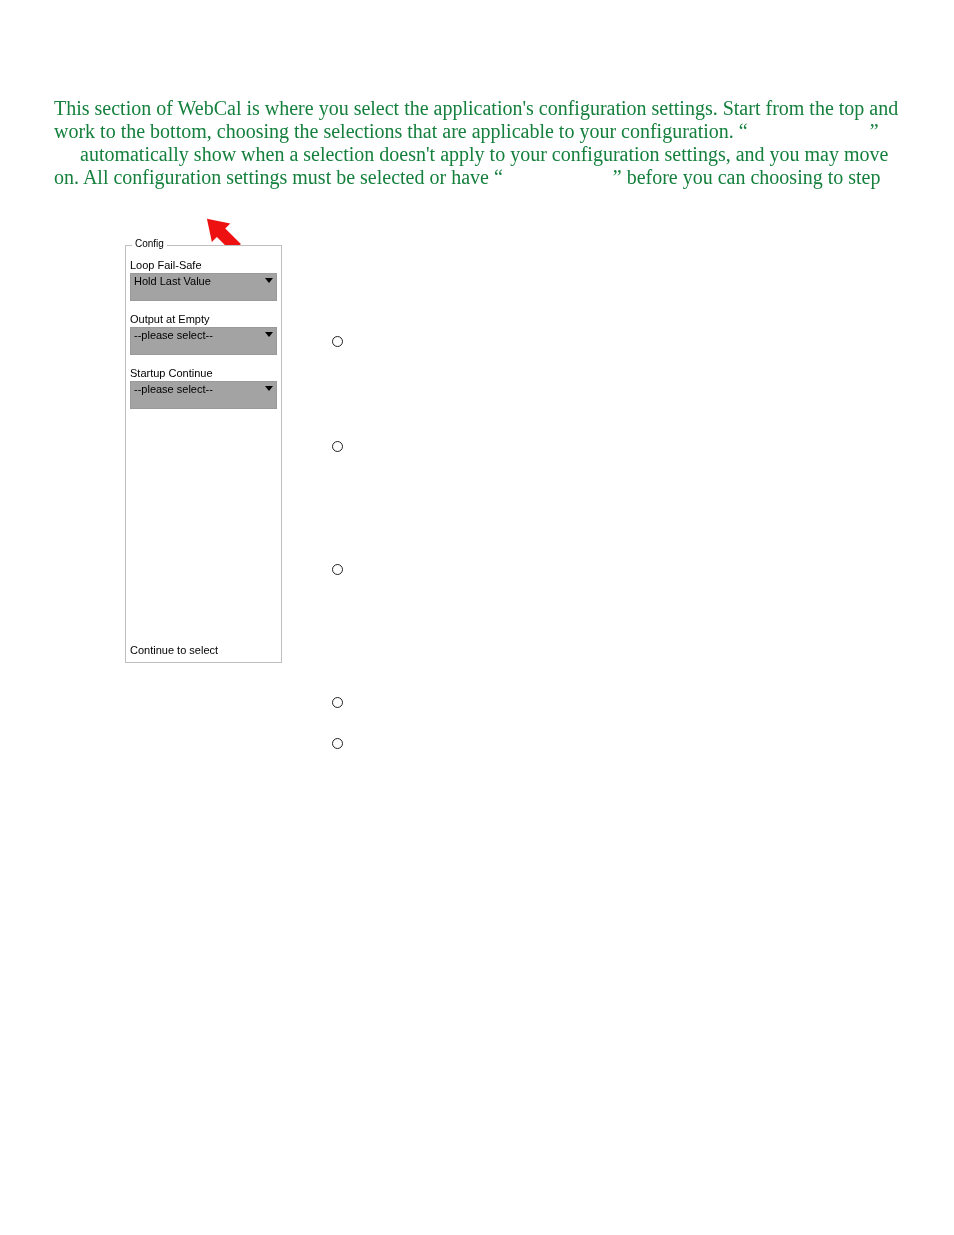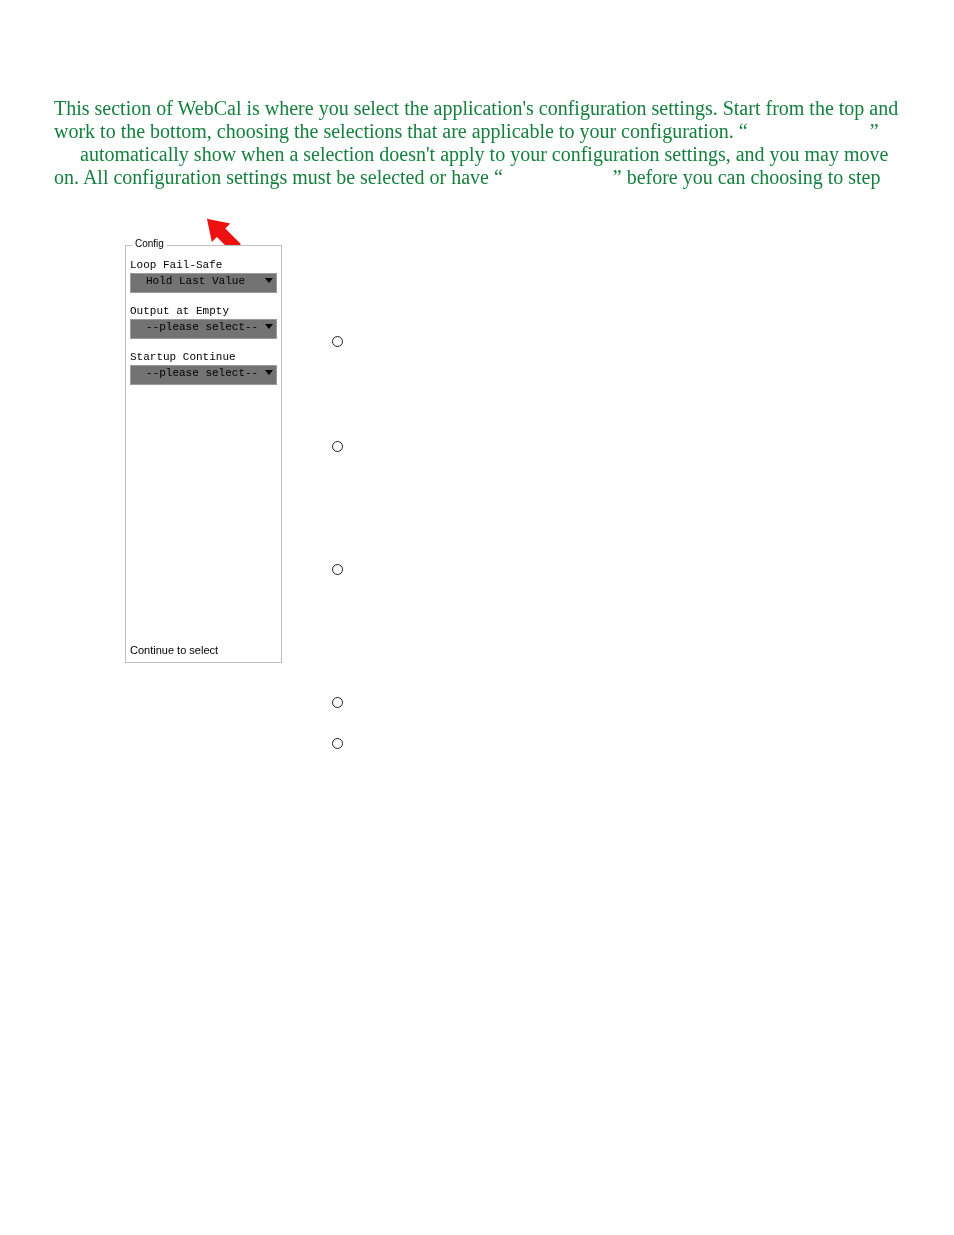--- a/index.html
+++ b/index.html
@@ -51,38 +51,37 @@
     padding: 0 3px;
     font-size: 10px;
     background: #fff;
     color: #000;
   }
   .cfg-content {
     position: absolute;
     top: 13px;
     left: 4px;
     right: 4px;
-    font-family: Liberation Mono, monospace;
   }
   .cfg-label {
     font-size: 11px;
     color: #000;
     margin-top: 12px;
     margin-bottom: 2px;
     white-space: nowrap;
   }
   .cfg-select {
-    height: 20px;
+    height: 28px;
     border: 1px solid #9a9a9a;
-    background: #737373;
+    background: #a3a3a3;
     position: relative;
     font-size: 11px;
     color: #000;
     line-height: 14px;
-    padding-left: 15px;
+    padding-left: 3px;
     box-sizing: border-box;
     white-space: nowrap;
     overflow: hidden;
   }
   .cfg-select .caret {
     position: absolute;
     right: 3px;
     top: 4px;
     width: 0; height: 0;
     border-left: 4px solid transparent;

